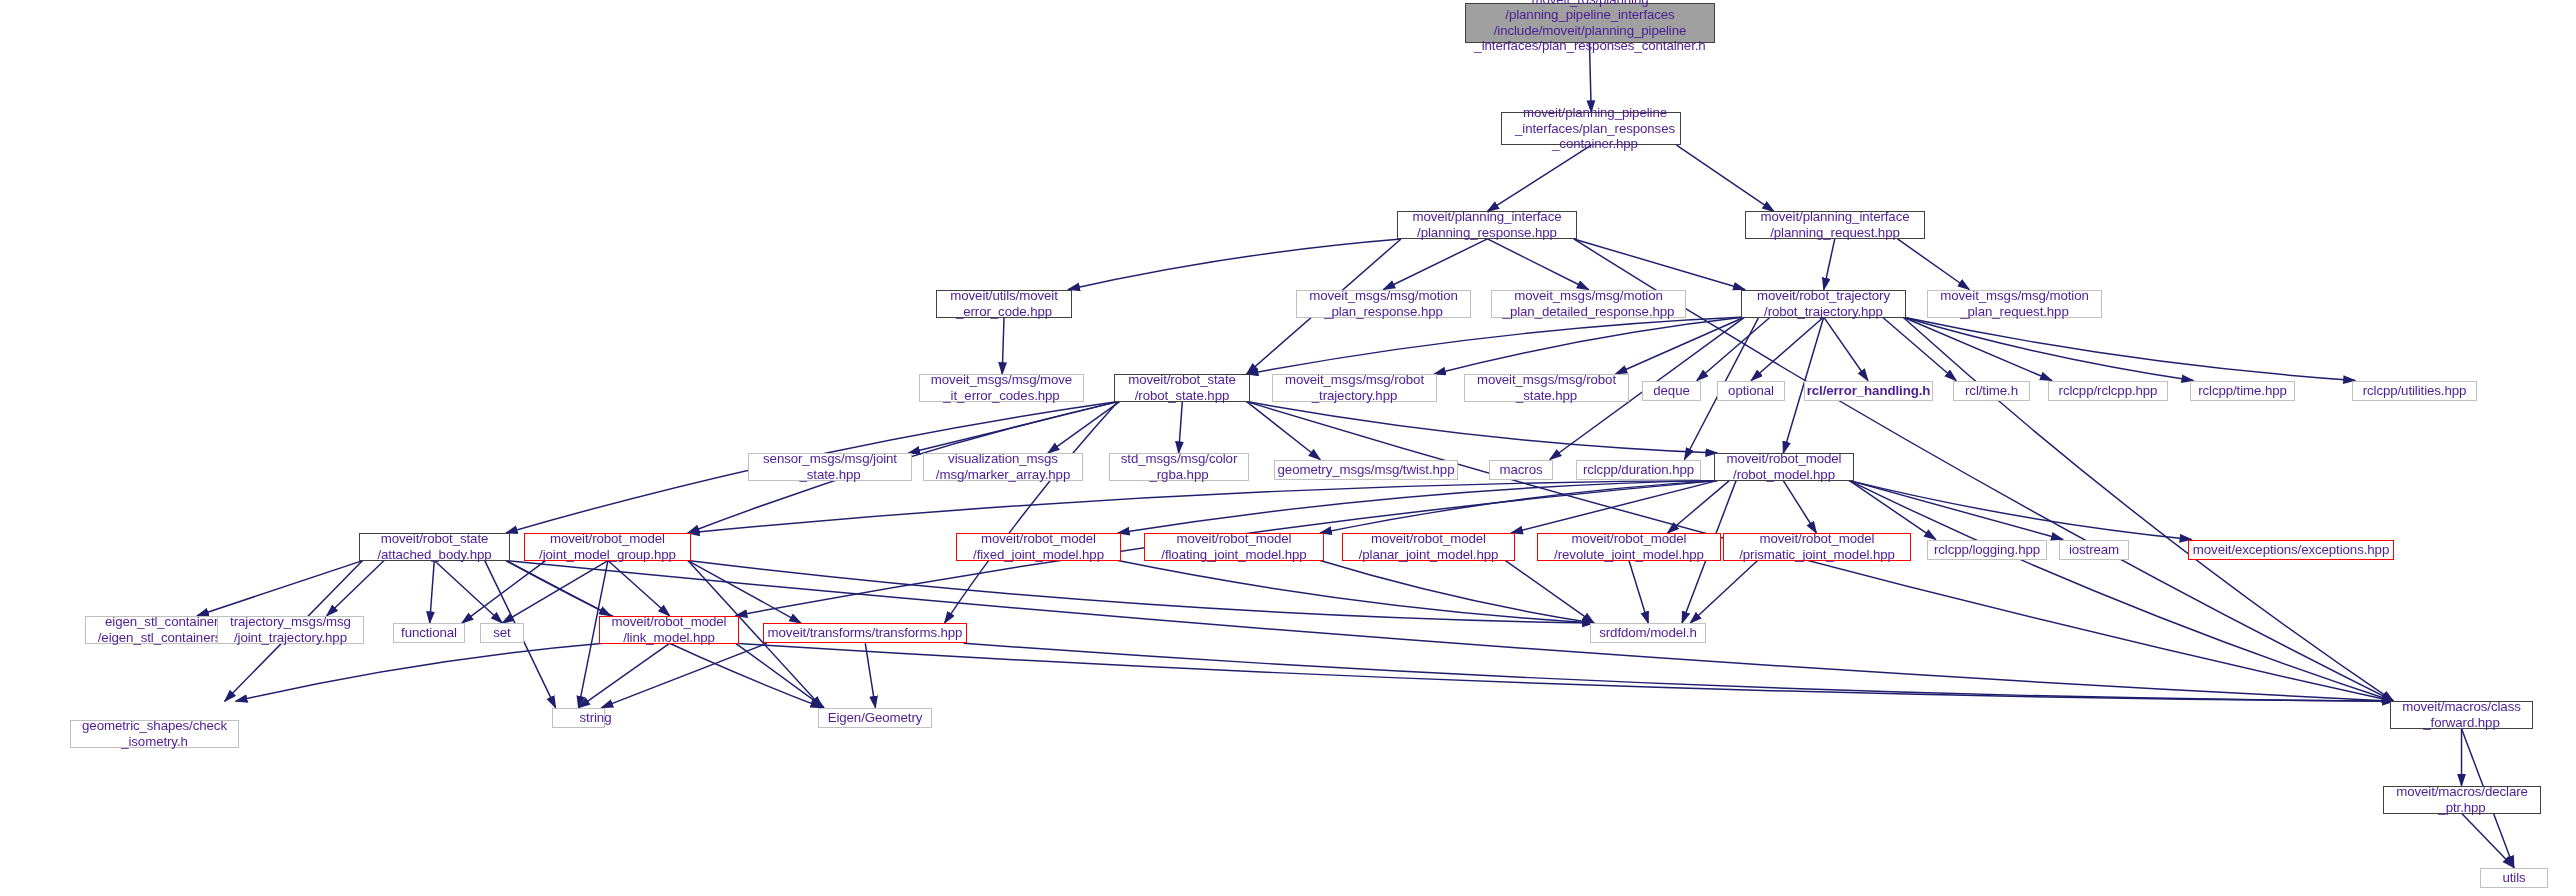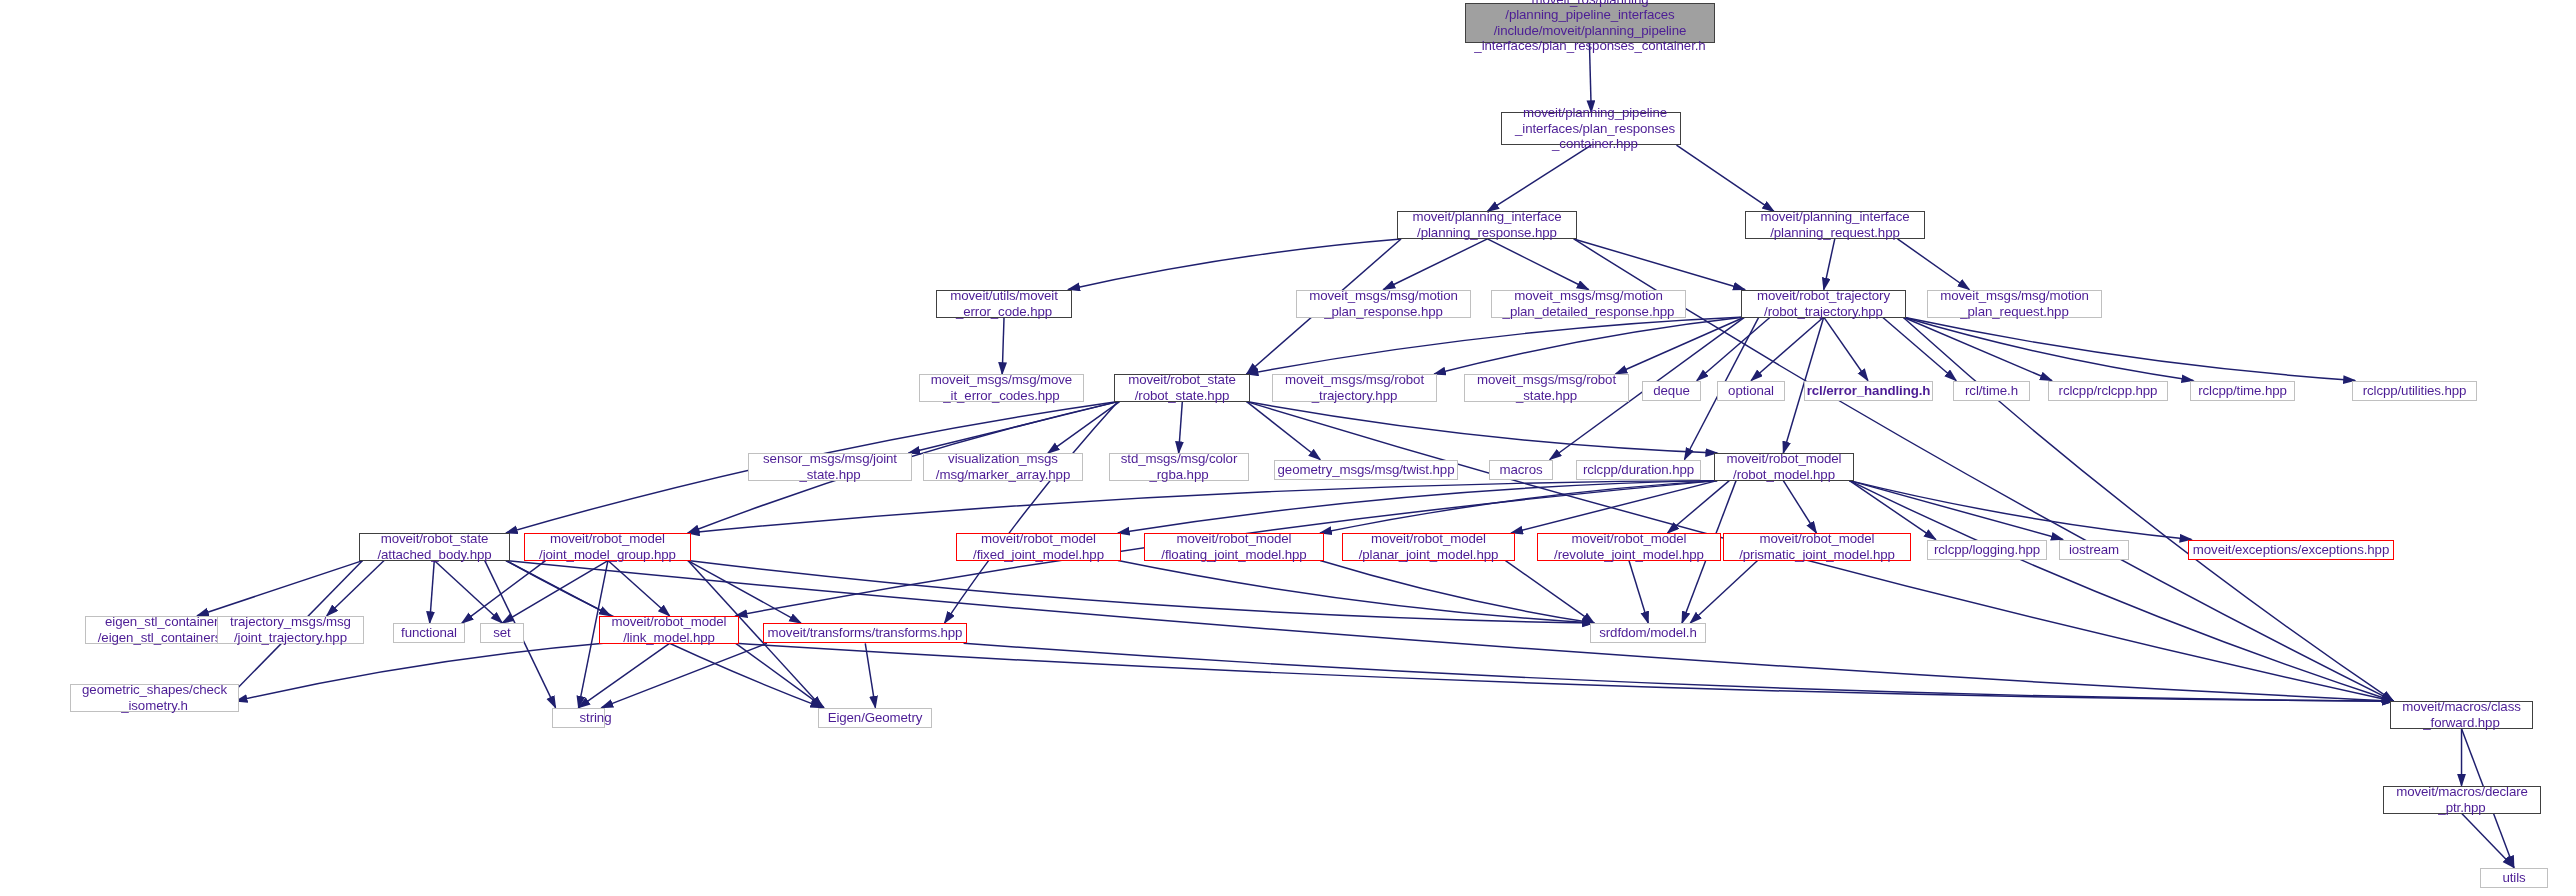--- a/index.html
+++ b/index.html
@@ -213,21 +213,21 @@
       <div class="node plain" style="left: 40px; top: 616px; width: 160px; height: 27.6px; margin-left: 45px;"><span>eigen_stl_containers
 /eigen_stl_containers.h</span></div>
       <div class="node plain" style="left: 217px; top: 616px; width: 147px; height: 27.6px;"><span>trajectory_msgs/msg
 /joint_trajectory.hpp</span></div>
       <div class="node plain" style="left: 393px; top: 623px; width: 72px; height: 20px;"><span>functional</span></div>
       <div class="node plain" style="left: 480px; top: 623px; width: 44px; height: 20px;"><span>set</span></div>
       <div class="node unvisited" style="left: 599px; top: 616px; width: 140px; height: 27.6px;"><span>moveit/robot_model
 /link_model.hpp</span></div>
       <div class="node unvisited" style="left: 763px; top: 623px; width: 204px; height: 20px;"><span>moveit/transforms/transforms.hpp</span></div>
       <div class="node plain" style="left: 1590px; top: 623px; width: 116px; height: 20px;"><span>srdfdom/model.h</span></div>
-      <div class="node plain" style="left: 70px; top: 684px; width: 169px; height: 27.6px;"><span>geometric_shapes/check
+      <div class="node plain" style="left: 70px; top: 720px; width: 169px; height: 27.6px;"><span>geometric_shapes/check
 _isometry.h</span></div>
       <div class="node plain" style="left: 552px; top: 708px; width: 53px; height: 20px; padding-left: 34px;"><span>string</span></div>
       <div class="node plain" style="left: 818px; top: 708px; width: 114px; height: 20px;"><span>Eigen/Geometry</span></div>
       <div class="node visited" style="left: 2390px; top: 701px; width: 143px; height: 27.6px;"><span>moveit/macros/class
 _forward.hpp</span></div>
       <div class="node visited" style="left: 2383px; top: 786px; width: 158px; height: 27.6px;"><span>moveit/macros/declare
 _ptr.hpp</span></div>
       <div class="node plain" style="left: 2480px; top: 868px; width: 68px; height: 20px;"><span>utils</span></div>
     </div>
 </div>

